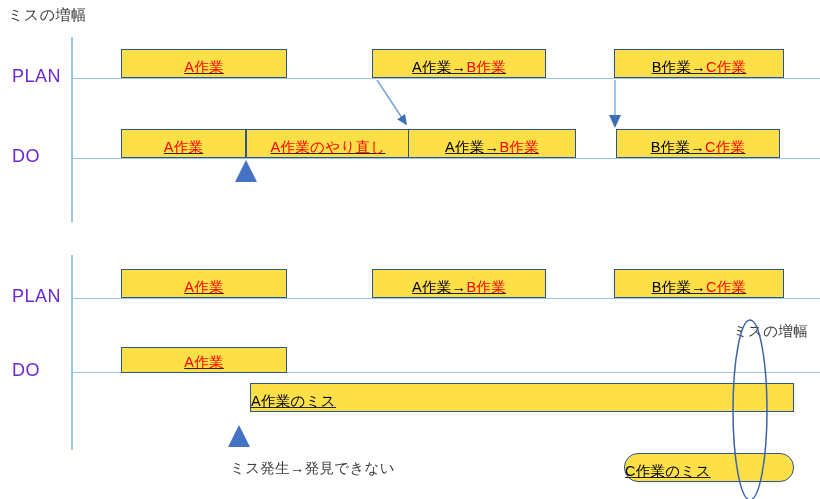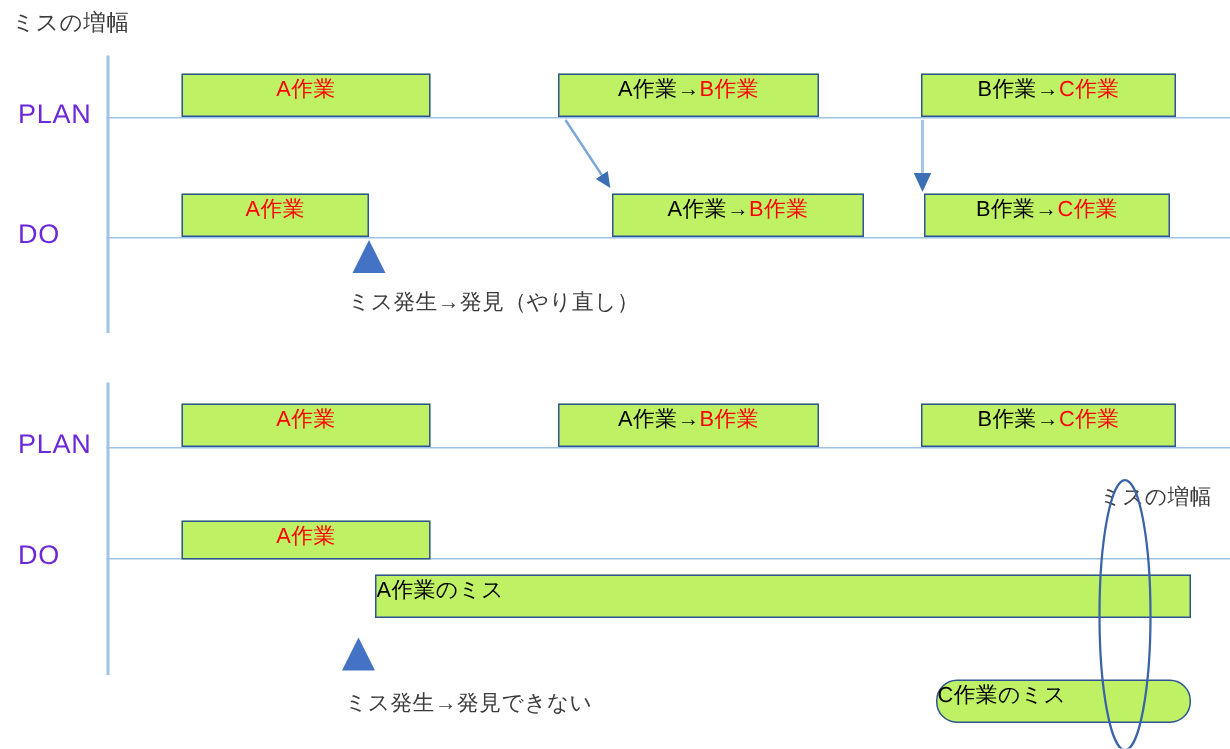--- a/index.html
+++ b/index.html
@@ -40,28 +40,29 @@
   .rowlabel {
     font-size: 18px;
     color: #6d28d9;
     letter-spacing: 0.5px;
     white-space: nowrap;
   }
 
   
   .box {
     border: 1.4px solid #2e5496;
-    background: #bef264;
+    background: #fde047;
     box-sizing: border-box;
     display: flex;
-    align-items: flex-start;
+    align-items: flex-end;
     justify-content: center;
     font-size: 14.5px;
     white-space: nowrap;
     letter-spacing: 0.3px;
+    text-decoration: underline;
   }
   .box.left {
     justify-content: flex-start;
     margin-left: 12px;
   }
   .red   { color: #ff0000; }
   .black { color: #000000; }
 
   
   .tri {
@@ -114,31 +115,34 @@
   </div>
   <div class="abs box" style="left:614px; top:49px; width:170px; height:29px;">
     <span class="black">B作業→</span>
       <span class="red">C作業</span>
   </div>
 
   <div class="abs box" style="left:121px; top:129px; width:125px; height:29px;">
     <span class="black"></span>
       <span class="red">A作業</span>
   </div>
+  <div class="abs box" style="left:246px; top:129px; width:164px; height:29px;">
+    <span class="black"></span>
+      <span class="red">A作業のやり直し</span>
+  </div>
   <div class="abs box" style="left:408px; top:129px; width:168px; height:29px;">
     <span class="black">A作業→</span>
       <span class="red">B作業</span>
   </div>
   <div class="abs box" style="left:616px; top:129px; width:164px; height:29px;">
     <span class="black">B作業→</span>
       <span class="red">C作業</span>
   </div>
 
   <div class="abs tri" style="left:235px; top:160px;"></div>
-  <div class="abs caption" style="left:232px; top:192px;">ミス発生→発見（やり直し）</div>
 
   <div class="abs vaxis" style="left:71px; top:255px; height:195px;"></div>
 
   <div class="abs hline" style="left:71px; top:298px; width:749px;"></div>
   <div class="abs hline" style="left:71px; top:372px; width:749px;"></div>
 
   <div class="abs rowlabel" style="left:12px; top:286px;">PLAN</div>
   <div class="abs rowlabel" style="left:12px; top:360px;">DO</div>
 
   <div class="abs box" style="left:121px; top:269px; width:166px; height:29px;">

